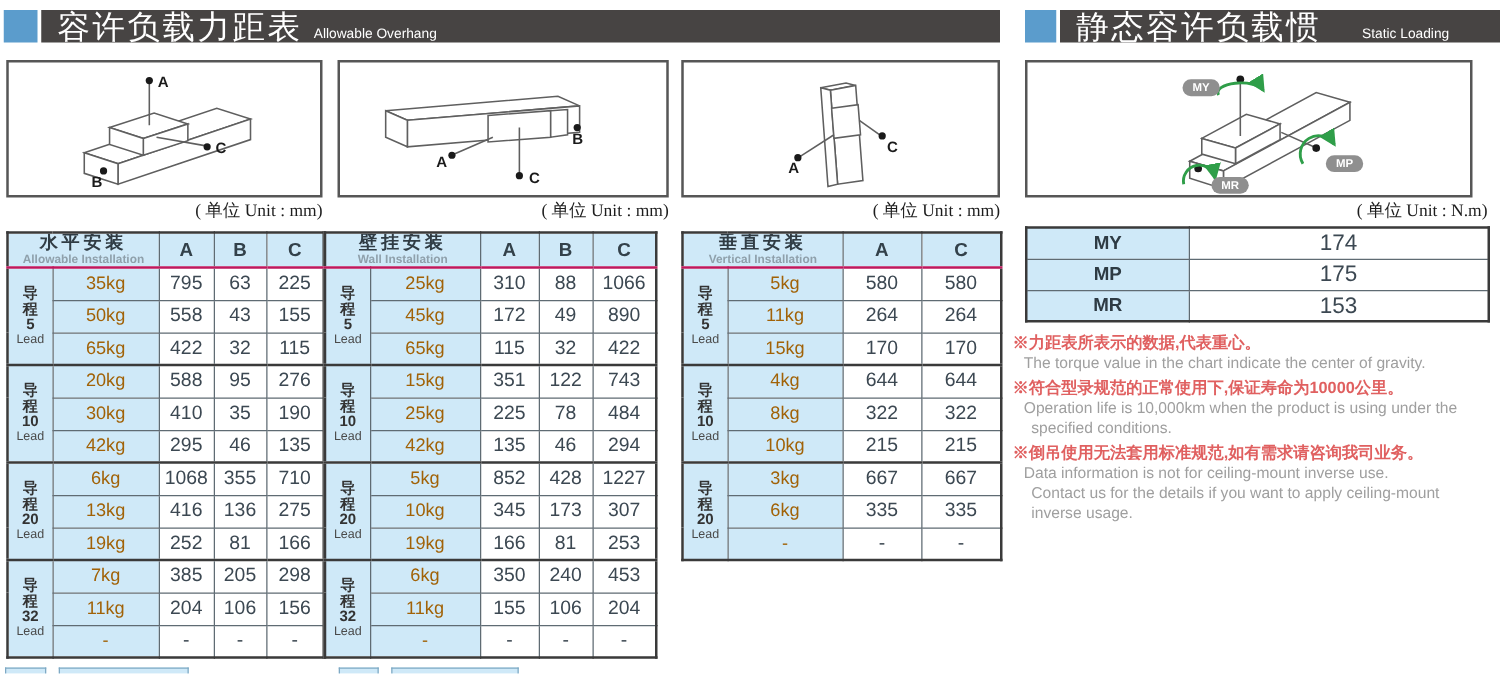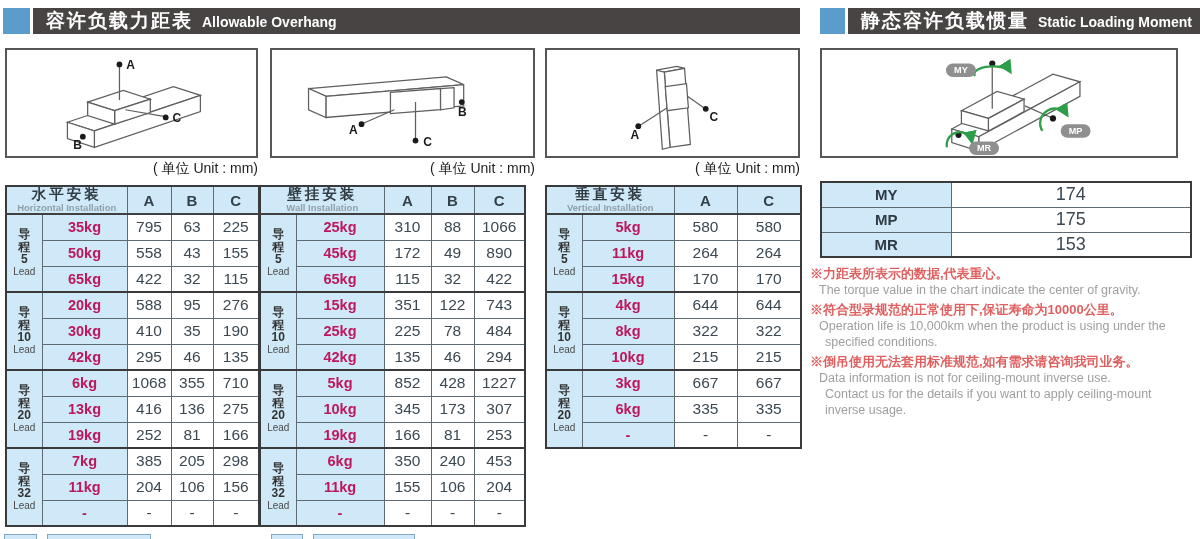--- a/index.html
+++ b/index.html
@@ -2,46 +2,46 @@
 <html><head>
 <meta charset="utf-8">
 <style>
   html,body{margin:0;padding:0;background:#fff;}
   .page{position:relative;width:1200px;height:539px;background:#fff;overflow:hidden;
         font-family:"Liberation Sans",sans-serif;color:#333;}
   
   .hdr-sq{position:absolute;background:#5b9ccc;}
   .hdr-bar{position:absolute;background:#474443;color:#fff;display:flex;align-items:baseline;
            gap:9px;padding-left:13px;box-sizing:border-box;}
-  .hdr-zh{font-size:19px;font-weight:bold;letter-spacing:2px;line-height:26px;}
-  .hdr-en{font-size:14px;font-weight:bold;}
+  .hdr-zh{font-size:26px;font-weight:normal;letter-spacing:2px;line-height:26px;}
+  .hdr-en{font-size:11px;font-weight:normal;}
   
   .dbox{position:absolute;border:2px solid #565656;background:#fff;box-sizing:border-box;}
   .dbox svg{display:block;width:100%;height:100%;}
   .dline{stroke:#5f5f5f;stroke-width:1.3;fill:none;}
   .dface{stroke:#5f5f5f;stroke-width:1.3;fill:#ffffff;}
   .dlet{font-size:12.5px;font-weight:bold;fill:#1a1a1a;font-family:"Liberation Sans",sans-serif;}
   .ddot{fill:#1a1a1a;}
   .garc{stroke:#2f9e49;stroke-width:2.4;fill:none;}
   .badge{fill:#8f8f8f;}
   .badge-t{font-size:9.5px;font-weight:bold;fill:#fff;text-anchor:middle;font-family:"Liberation Sans",sans-serif;}
   
-  .unit{position:absolute;font-size:14px;color:#1d1d1d;text-align:right;}
+  .unit{position:absolute;font-size:14px;color:#1d1d1d;text-align:right;font-family:Liberation Serif, serif;}
   
   table.inst{position:absolute;border-collapse:collapse;table-layout:fixed;background:#fff;border:2px solid #3a3a3a;}
   .inst th,.inst td{border:1px solid #5f6b73;box-sizing:border-box;text-align:center;padding:0;overflow:hidden;}
   .inst thead tr{height:28px;}
-  .inst thead th{background:#cfe9f8;border-bottom:2px solid #404040;}
+  .inst thead th{background:#cfe9f8;border-bottom:2px solid #be185d;}
   .inst .colh{font-size:15px;font-weight:600;color:#33414a;}
   .ttl-zh{font-size:14.5px;font-weight:bold;color:#303c44;letter-spacing:3px;line-height:15px;}
   .ttl-en{font-size:9.5px;color:#8fa0ab;line-height:11px;}
   .inst tbody tr{height:26px;}
   .inst td.lead{background:#cfe9f8;font-size:12px;line-height:12.5px;color:#333;font-weight:600;}
   .inst td.lead .le{font-size:10px;font-weight:400;color:#4a4a4a;}
-  .inst td.load{background:#cfe9f8;font-size:14.5px;color:#be185d;font-weight:700;}
+  .inst td.load{background:#cfe9f8;font-size:14.5px;color:#a16207;font-weight:400;}
   .inst td.val{font-size:15.5px;color:#3c4852;}
   .inst tr.gstart td{border-top:2px solid #3a3a3a;}
   
   table.mt{position:absolute;border-collapse:collapse;table-layout:fixed;background:#fff;border:2px solid #3a3a3a;}
   .mt td{border:1px solid #5f6b73;text-align:center;padding:0;}
   .mt tr{height:25px;}
   .mt td.mlabel{background:#cfe9f8;font-weight:bold;font-size:15px;color:#2e3b44;}
   .mt td.mval{font-size:18px;color:#3c4852;}
   
   .notes{position:absolute;width:392px;}
@@ -152,34 +152,35 @@
       <g>
         <rect class="badge" x="148" y="95" width="31" height="14" rx="7"></rect>
         <text class="badge-t" x="163.5" y="105">MR</text>
       </g>
     </svg>
   </div>
 
   <div class="unit" style="left:5px;top:160px;width:253px;">( 单位 Unit : mm)</div>
   <div class="unit" style="left:270px;top:160px;width:265px;">( 单位 Unit : mm)</div>
   <div class="unit" style="left:545px;top:160px;width:255px;">( 单位 Unit : mm)</div>
+  <div class="unit" style="left:820px;top:160px;width:370px;">( 单位 Unit : N.m)</div>
 
   <table class="inst" style="left:5px;top:185px;width:253px;">
       <colgroup>
         <col style="width: 36px;">
         <col style="width: 85px;">
         <col style="width: 44px;">
         <col style="width: 42px;">
         <col style="width: 46px;">
       </colgroup>
       <thead>
         <tr>
           <th colspan="2">
             <div class="ttl-zh">水平安装</div>
-            <div class="ttl-en">Horizontal Installation</div>
+            <div class="ttl-en">Allowable Installation</div>
           </th>
           <th class="colh">A</th>
           <th class="colh">B</th>
           <th class="colh">C</th>
         </tr>
       </thead>
       <tbody>
         <tr>
           <td class="lead" rowspan="3">
             <div>导</div>

